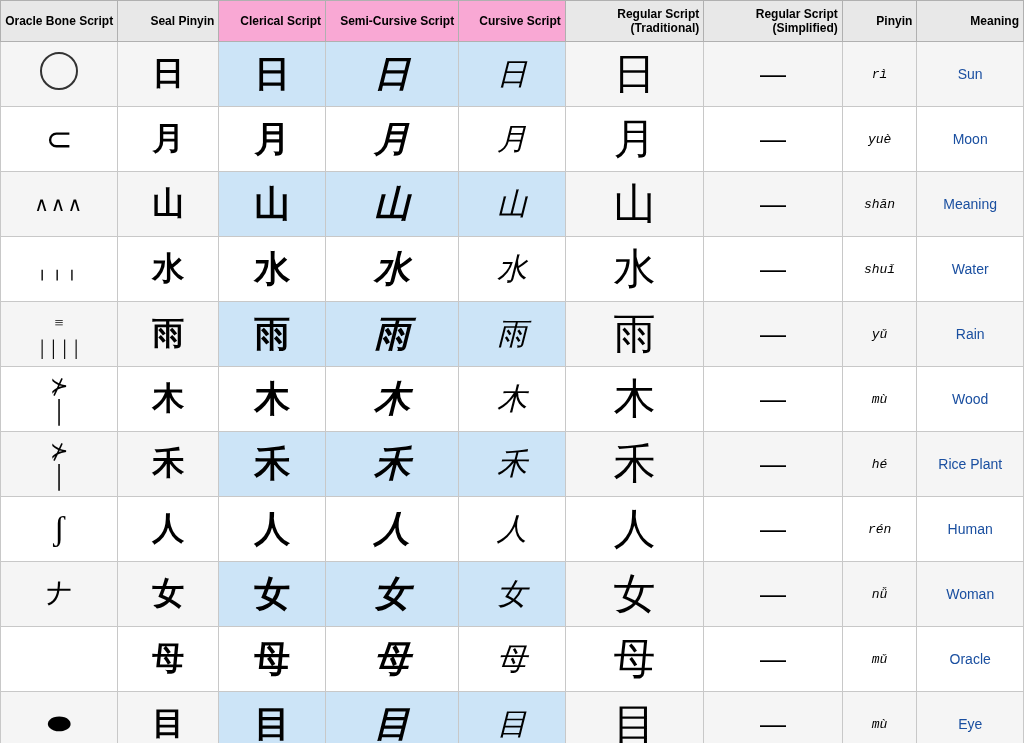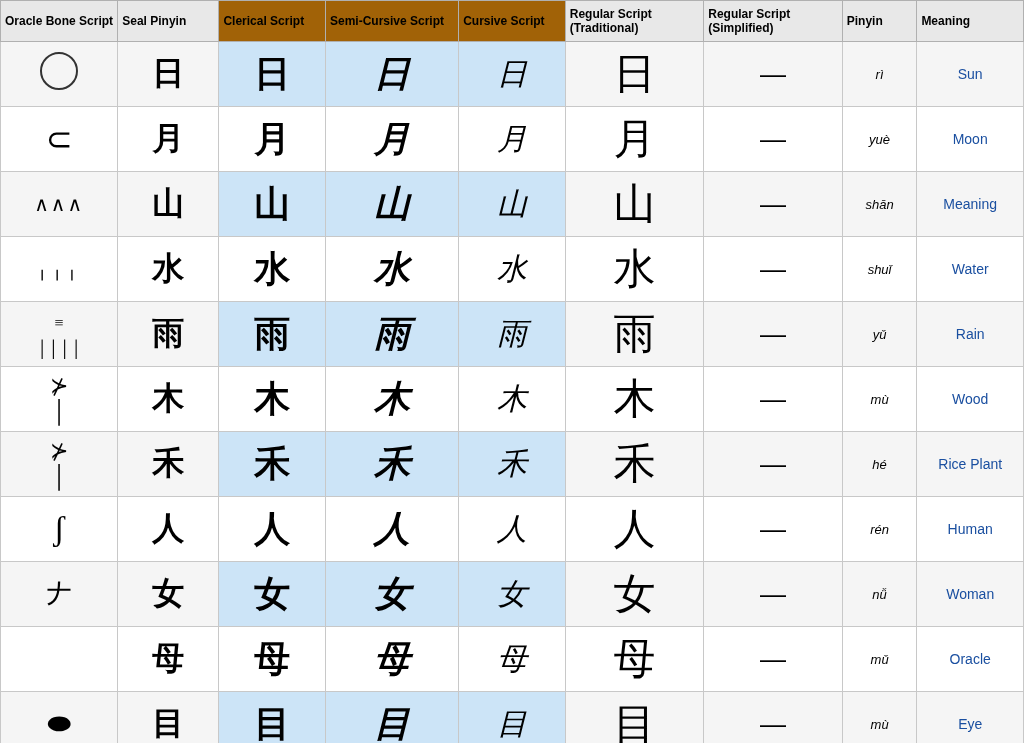--- a/index.html
+++ b/index.html
@@ -10,21 +10,21 @@
     }
     table {
       width: 1024px;
       border-collapse: collapse;
       table-layout: fixed;
     }
     th {
       background: #e8e8e8;
       border: 1px solid #b0b0b0;
       padding: 6px 4px;
-      text-align: left;
+      text-align: right;
       font-size: 12px;
       font-weight: bold;
       color: #000;
       vertical-align: middle;
     }
     td {
       border: 1px solid #c8c8c8;
       text-align: center;
       vertical-align: middle;
       padding: 4px 2px;
@@ -32,28 +32,29 @@
       font-size: 26px;
     }
     tr:nth-child(odd) td {
       background: #f5f5f5;
     }
     tr:nth-child(even) td {
       background: #ffffff;
     }
     
     td.highlight, th.highlight {
-      background: #a16207;
+      background: #f9a8d4;
     }
     tr:nth-child(odd) td.highlight {
       background: #cce4f7;
     }
     td.pinyin {
       font-size: 13px;
       font-style: italic;
+      font-family: Liberation Mono, monospace;
     }
     td.meaning {
       font-size: 14px;
       font-weight: normal;
       color: #1a4fa0;
     }
     td.oracle {
       font-size: 22px;
     }
     td.regular-simp {

